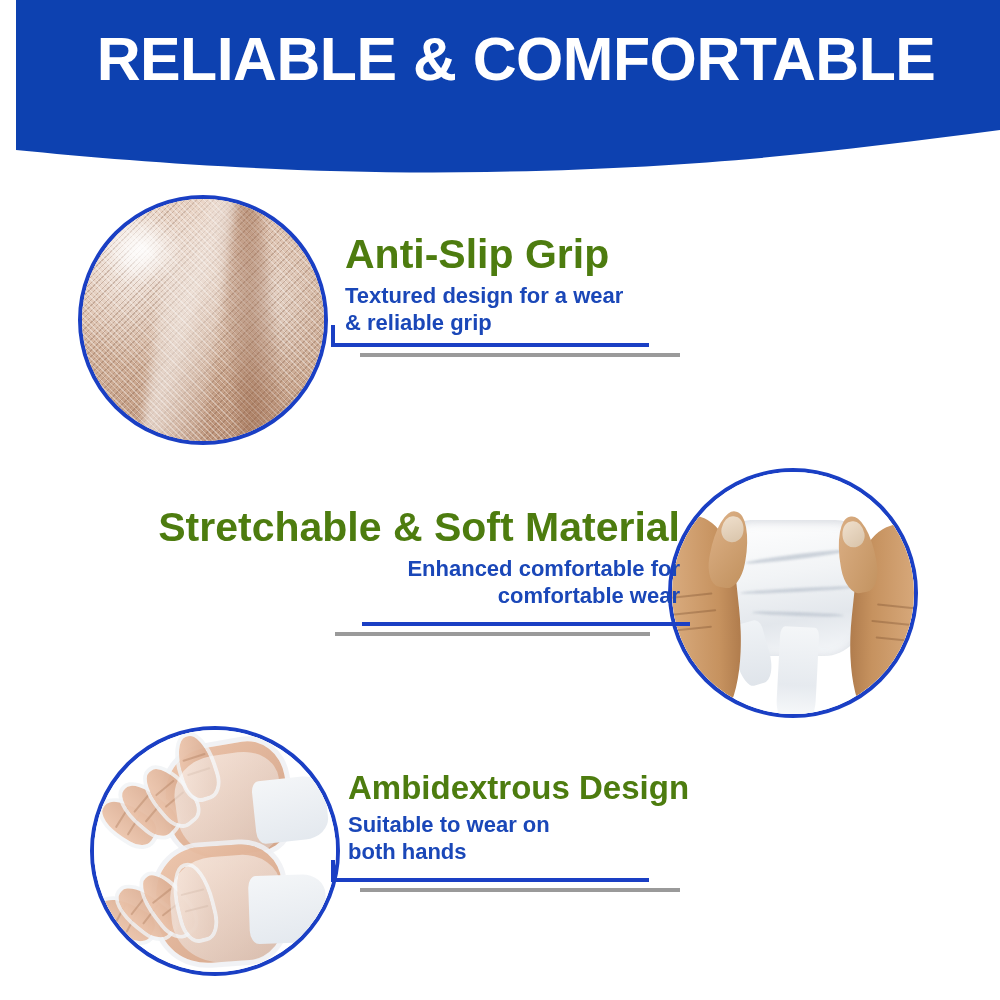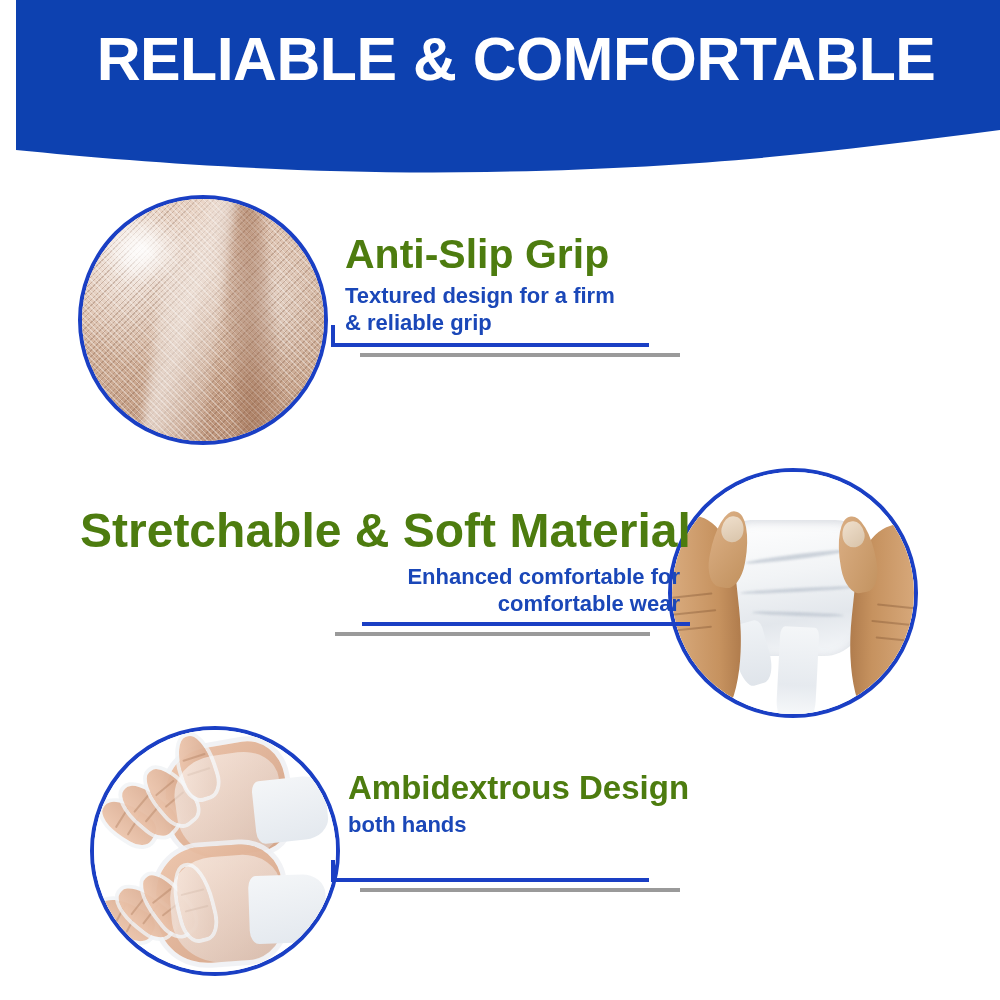--- a/index.html
+++ b/index.html
@@ -82,21 +82,21 @@
     position: absolute;
     height: 4px;
     background: #9a9a9a;
   }
 
   
   #feature-1 { left: 345px; top: 232px; text-align: left; }
   #feature-1 .feature-title { font-size: 41px; }
   
   #feature-2 { left: 80px; top: 505px; width: 600px; text-align: right; }
-  #feature-2 .feature-title { font-size: 48px; }
+  #feature-2 .feature-title { font-size: 41px; }
   
   #feature-3 { left: 348px; top: 770px; text-align: left; }
   #feature-3 .feature-title { font-size: 33px; }
 
   
   .photo-circle {
     position: absolute;
     border-radius: 50%;
     overflow: hidden;
     box-sizing: border-box;
@@ -288,21 +288,21 @@
       <div class="tex-weave"></div>
       <div class="tex-fold-b"></div>
       <div class="tex-fold-a"></div>
       <div class="tex-hl"></div>
     </div>
   </div>
 
   <div class="feature" id="feature-1">
     <div class="feature-title">Anti-Slip Grip</div>
     <div class="feature-sub">
-      <div>Textured design for a firm</div>
+      <div>Textured design for a wear</div>
       <div>&amp; reliable grip</div>
     </div>
   </div>
   <div class="rule-blue" style="left:331px; top:343px; width:318px;"></div>
   <div class="rule-blue" style="left:331px; top:325px; width:4px; height:22px;"></div>
   <div class="rule-gray" style="left:360px; top:353px; width:320px;"></div>
 
   <div class="photo-circle" id="circle-2">
     <div class="photo-inner">
       <div class="c2-bg"></div>
@@ -386,20 +386,21 @@
         <div class="fgr-band" style="top:58%;"></div>
       </div>
       <div class="glove-film" style="left:32%; top:52%; width:46%; height:44%; transform:rotate(-4deg);"></div>
       <div class="cuff" style="left:64%; top:60%; width:32%; height:28%; transform:rotate(-2deg);"></div>
     </div>
   </div>
 
   <div class="feature" id="feature-3">
     <div class="feature-title">Ambidextrous Design</div>
     <div class="feature-sub">
+      <div>Suitable to wear on</div>
       <div>both hands</div>
     </div>
   </div>
   <div class="rule-blue" style="left:331px; top:878px; width:318px;"></div>
   <div class="rule-blue" style="left:331px; top:860px; width:4px; height:22px;"></div>
   <div class="rule-gray" style="left:360px; top:888px; width:320px;"></div>
 
 </div>
 
 </body></html>

